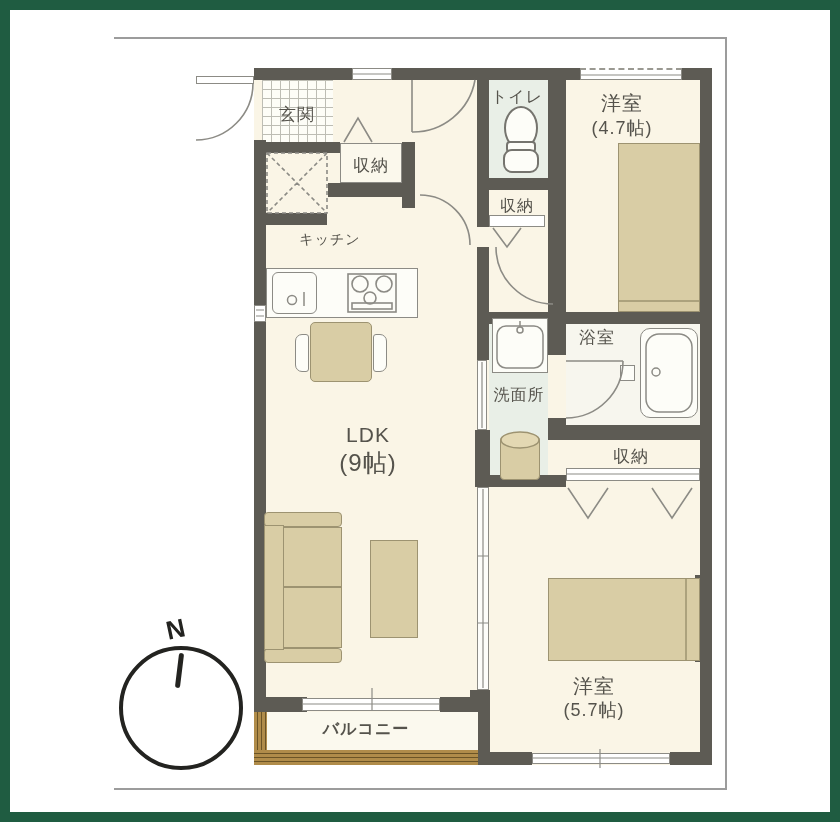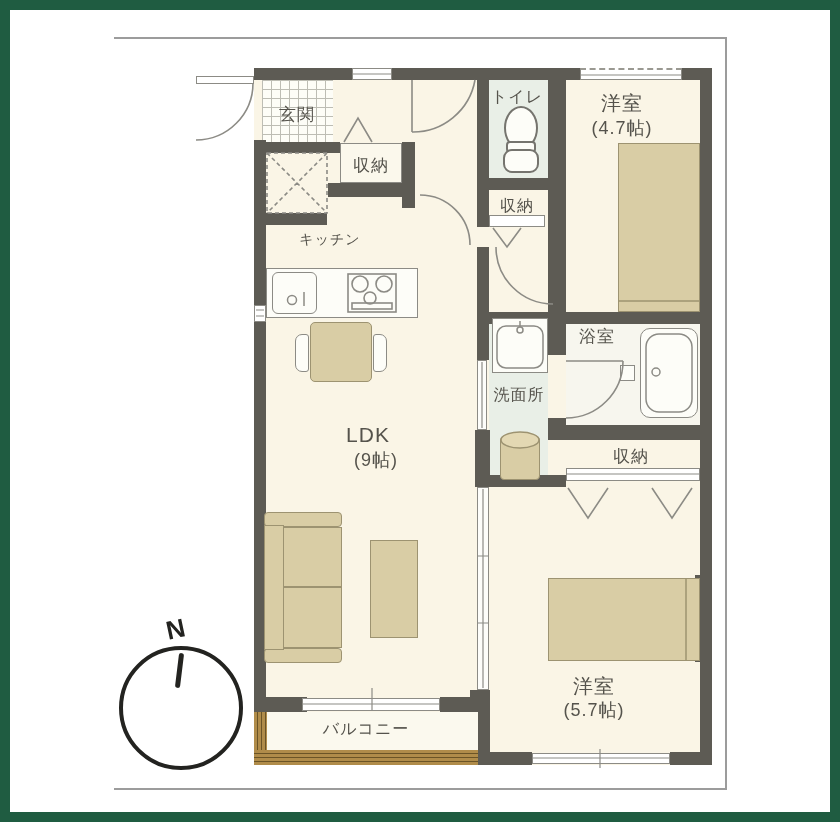--- a/index.html
+++ b/index.html
@@ -202,22 +202,22 @@
   <div class="label" style="left:176px;top:616px;font-size:26px;font-weight:bold;color:#232320;transform:translateX(-50%) rotate(-12deg);">N</div>
 
   <div class="label" style="left:297px;top:106px;font-size:17px;">玄関</div>
   <div class="label" style="left:371px;top:157px;font-size:17px;">収納</div>
   <div class="label" style="left:330px;top:232px;font-size:14px;">キッチン</div>
   <div class="label" style="left:517px;top:89px;font-size:16px;">トイレ</div>
   <div class="label" style="left:517px;top:198px;font-size:16px;">収納</div>
   <div class="label" style="left:622px;top:93px;font-size:20px;">洋室</div>
   <div class="label" style="left:622px;top:119px;font-size:18px;">(4.7帖)</div>
   <div class="label" style="left:368px;top:424px;font-size:21px;">LDK</div>
-  <div class="label" style="left:368px;top:451px;font-size:18px;margin-left:8px;">(9帖)</div>
+  <div class="label" style="left:368px;top:451px;font-size:24px;">(9帖)</div>
   <div class="label" style="left:519px;top:387px;font-size:16px;">洗面所</div>
-  <div class="label" style="left:597px;top:329px;font-size:17px;font-family:Liberation Mono, monospace;">浴室</div>
+  <div class="label" style="left:597px;top:329px;font-size:17px;">浴室</div>
   <div class="label" style="left:631px;top:448px;font-size:17px;">収納</div>
   <div class="label" style="left:594px;top:676px;font-size:20px;">洋室</div>
   <div class="label" style="left:594px;top:701px;font-size:18px;">(5.7帖)</div>
-  <div class="label" style="left:366px;top:721px;font-size:16px;">バルコニー</div>
+  <div class="label" style="left:366px;top:721px;font-size:16px;font-weight:bold;">バルコニー</div>
 
 </div>
 </div>
 
 </body></html>

